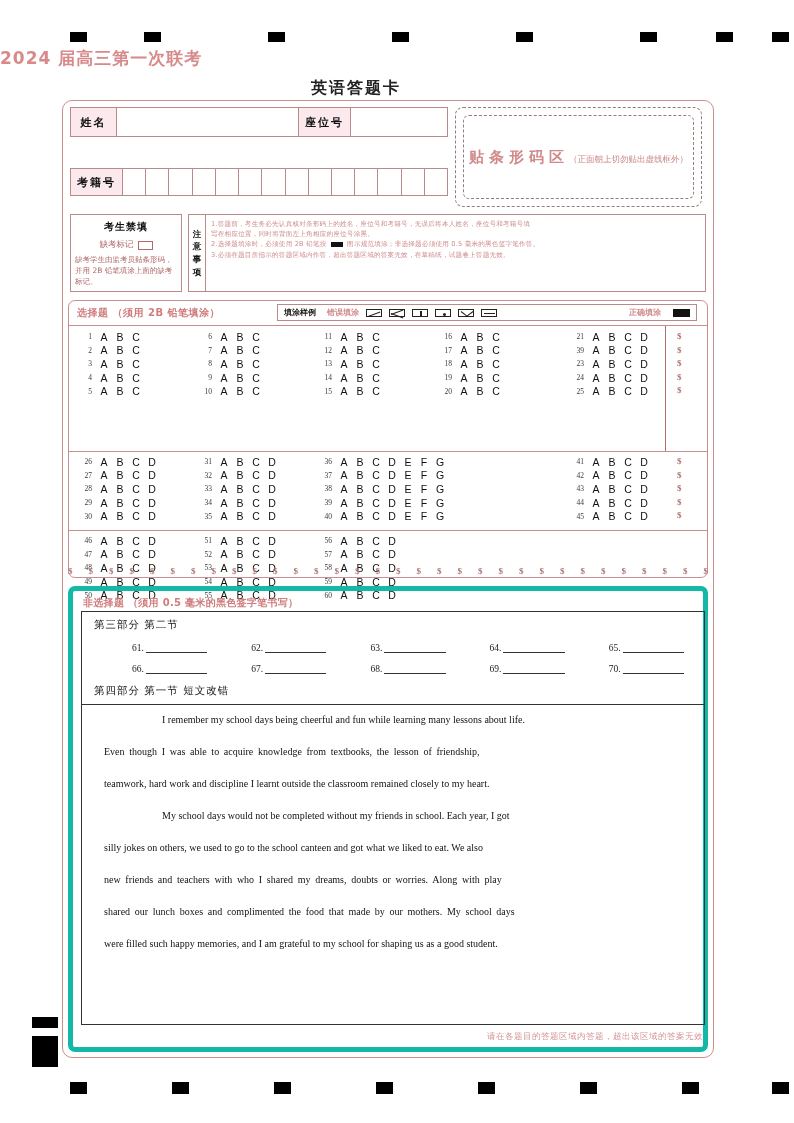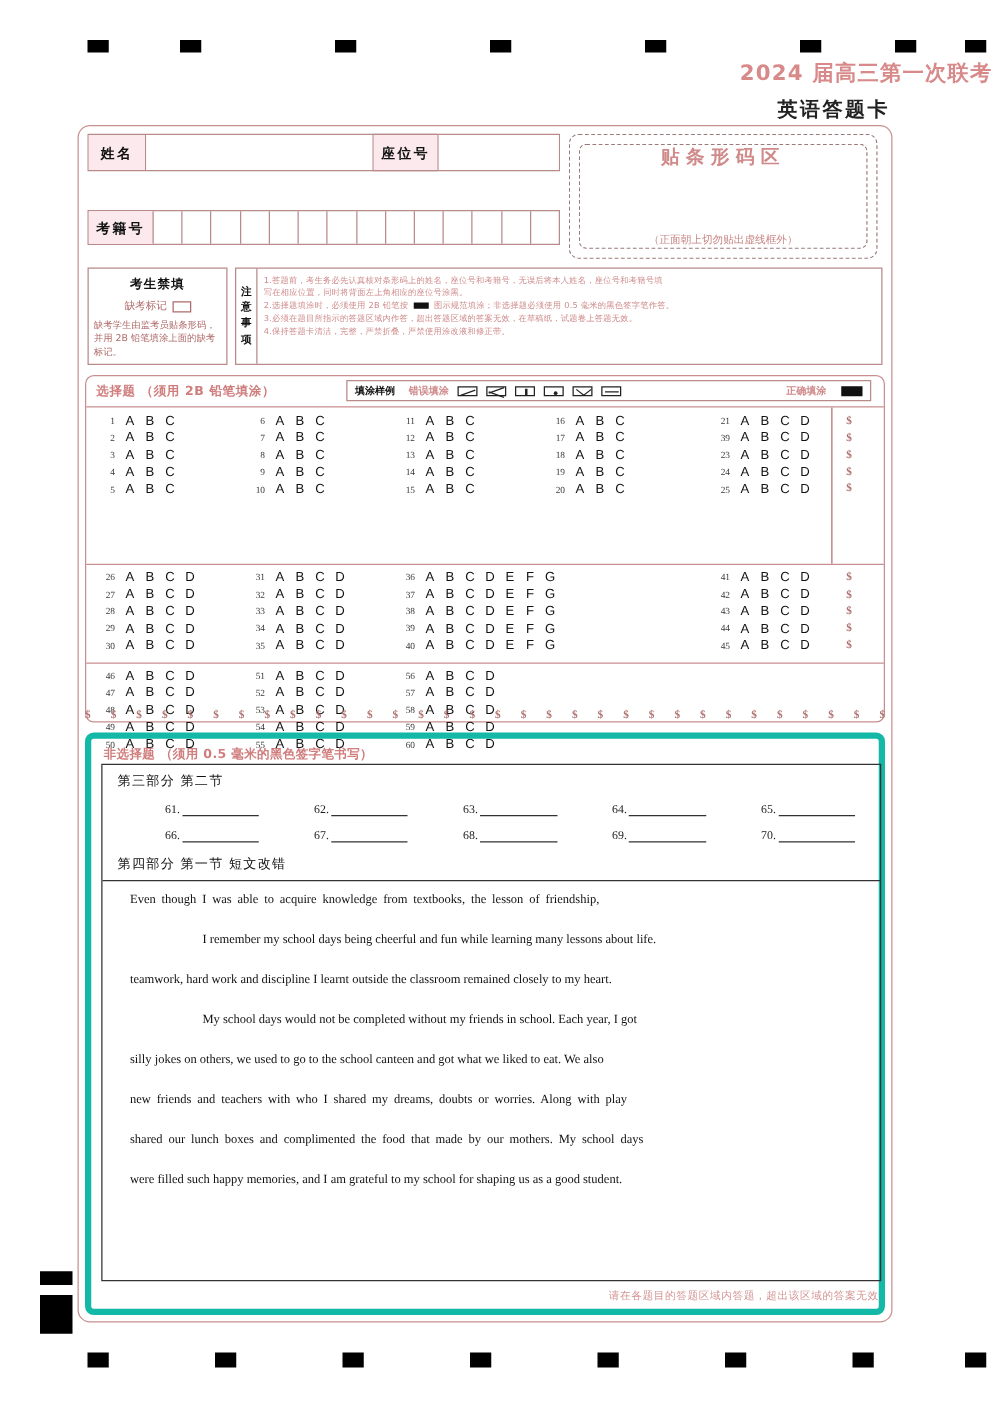--- a/index.html
+++ b/index.html
@@ -22,26 +22,26 @@
   .lmark{position:absolute;background:#000;}
 
   
   .frame{
     position:absolute;left:62px;top:100px;width:652px;height:958px;
     border:1px solid #c98f8f;border-radius:10px;
     box-sizing:border-box;
   }
 
   .title-cn{
-    position:absolute;left:0;top:47px;width:794px;text-align:right;
+    position:absolute;left:0;top:47px;width:794px;text-align:left;
     font-size:17px;color:#d88a8a;letter-spacing:1px;
     font-family:"DejaVu Sans",sans-serif;font-weight:bold;
   }
   .title-sub{
-    position:absolute;left:0;top:78px;width:712px;text-align:right;
+    position:absolute;left:0;top:78px;width:712px;text-align:center;
     font-size:16px;color:#222;letter-spacing:2px;
     font-family:"DejaVu Sans",sans-serif;font-weight:bold;
   }
 
   
   .infobox{position:absolute;box-sizing:border-box;border:1px solid #b98a8a;}
   .lbl{
     background:#fbe9ee;border-right:1px solid #b98a8a;
     display:flex;align-items:center;justify-content:center;
     font-size:11px;font-weight:bold;color:#111;
@@ -57,21 +57,21 @@
   .numcells .cell:last-child{border-right:none;}
 
   
   .barcode{
     position:absolute;left:455px;top:107px;width:247px;height:100px;
     border:1px dashed #9a7a7a;border-radius:8px;box-sizing:border-box;
   }
   .barcode-inner{
     position:absolute;left:7px;top:7px;right:7px;bottom:7px;
     border:1px dashed #9a7a7a;border-radius:6px;
-    display:flex;flex-direction:column;align-items:center;justify-content:space-between;
+    display:flex;flex-direction:row;align-items:center;justify-content:center;
   }
   .barcode-t1{font-size:15px;color:#d08a8a;letter-spacing:5px;font-weight:bold;
     font-family:"DejaVu Sans",sans-serif;}
   .barcode-t2{font-size:8.5px;color:#c98585;margin-top:6px;
     font-family:"DejaVu Sans",sans-serif;}
 
   
   .forbid{
     position:absolute;left:70px;top:214px;width:112px;height:78px;
     border:1px solid #b98a8a;box-sizing:border-box;
@@ -259,21 +259,20 @@
       <span>注</span>
       <span>意</span>
       <span>事</span>
       <span>项</span>
     </div>
     <div class="notice-body" id="noticebody">
         <div class="notice-item">1.答题前，考生务必先认真核对条形码上的姓名，座位号和考籍号，无误后将本人姓名，座位号和考籍号填</div>
         <div class="notice-item ind">写在相应位置，同时将背面左上角相应的座位号涂黑。</div>
         <div class="notice-item">2.选择题填涂时，必须使用 2B 铅笔按 <span class="blk"></span> 图示规范填涂；非选择题必须使用 0.5 毫米的黑色签字笔作答。</div>
         <div class="notice-item">3.必须在题目所指示的答题区域内作答，超出答题区域的答案无效，在草稿纸，试题卷上答题无效。</div>
-        <div class="notice-item">4.保持答题卡清洁，完整，严禁折叠，严禁使用涂改液和修正带。</div>
       </div>
   </div>
 
   <div class="choice-zone">
     <div class="choice-head">
       <div class="choice-title">选择题 （须用 2B 铅笔填涂）</div>
       <div class="sample">
         <span class="sample-l1">填涂样例</span>
         <span class="sample-l2">错误填涂</span>
         <span class="wbox">
@@ -848,22 +847,22 @@
             <span class="bn">70.</span>
             <span class="bl"></span>
           </div>
         </div>
 
       <div class="divider" style="top:92px;"></div>
 
       <div class="part-head" style="padding-top:10px;">第四部分  第一节  短文改错</div>
 
       <div id="essayhost" style="padding:6px 22px 0 22px;">
+          <div class="essay-line" style="text-indent: 58px;">I remember my school days being cheerful and fun while learning many lessons about life.</div>
           <div class="essay-line" style="text-align: justify; word-spacing: 2.2px;">Even though I was able to acquire knowledge from textbooks, the lesson of friendship,</div>
-          <div class="essay-line" style="text-indent: 58px;">I remember my school days being cheerful and fun while learning many lessons about life.</div>
           <div class="essay-line">teamwork, hard work and discipline I learnt outside the classroom remained closely to my heart.</div>
           <div class="essay-line" style="text-indent: 58px;">My school days would not be completed without my friends in school. Each year, I got</div>
           <div class="essay-line">silly jokes on others, we used to go to the school canteen and got what we liked to eat. We also</div>
           <div class="essay-line" style="text-align: justify; word-spacing: 2.2px;">new friends and teachers with who I shared my dreams, doubts or worries. Along with play</div>
           <div class="essay-line" style="word-spacing: 2.2px;">shared our lunch boxes and complimented the food that made by our mothers. My school days</div>
           <div class="essay-line" style="text-align: justify;">were filled such happy memories, and I am grateful to my school for shaping us as a good student.</div>
         </div>
     </div>
     <div class="footer-note">请在各题目的答题区域内答题，超出该区域的答案无效</div>
   </div>

